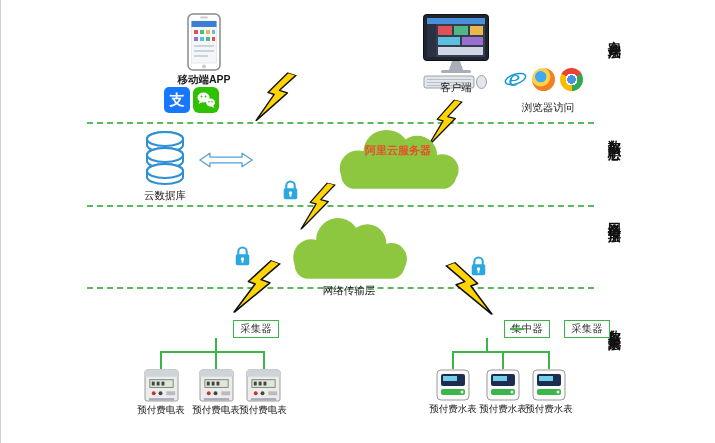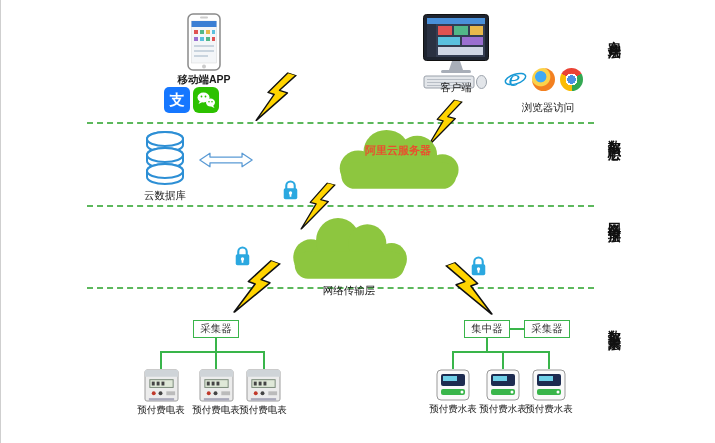--- a/index.html
+++ b/index.html
@@ -6,21 +6,21 @@
   body{font-family:"Liberation Sans","DejaVu Sans",sans-serif;color:#222;}
   .canvas{position:relative;width:715px;height:443px;background:#fff;overflow:hidden;
           border-left:1px solid #cfcfcf;border-bottom:1px solid #cfcfcf;}
   .abs{position:absolute;}
   .dashed{height:0;border-top:2px dashed #5cb85c;}
   .lbl{font-size:10.5px;text-align:center;white-space:nowrap;color:#1a1a1a;}
   .layer-label{writing-mode:vertical-rl;text-orientation:upright;font-weight:bold;
                font-size:13px;letter-spacing:2px;color:#111;}
   .gline{background:#39b54a;}
   .devbox{border:1.5px solid #39b54a;background:#fff;display:flex;align-items:center;
-          justify-content:center;font-size:10.5px;color:#333;box-sizing:border-box;}
+          justify-content:center;font-size:10.5px;color:#333;box-sizing:border-box;margin-left:40px;}
   .cloud-title{font-weight:bold;font-size:11px;color:#e8502e;text-align:center;}
   .cloud-sub{font-size:8.5px;color:#fff;text-align:center;letter-spacing:.5px;}
   .inet-txt{font-family:"DejaVu Sans Mono",monospace;font-size:11.5px;color:#111;
             text-align:center;letter-spacing:1px;}
   .alipay{background:#1677ff;border-radius:5px;display:flex;align-items:center;
           justify-content:center;color:#fff;font-weight:bold;font-size:15px;}
   .ff-icon{border-radius:50%;background:radial-gradient(circle at 38% 38%,
            #3fa9f5 0 26%, #fbd24a 30% 45%, #f38020 50% 78%, #d95b12 100%);}
   .cr-icon{border-radius:50%;background:
            radial-gradient(circle at 50% 50%, #4a90e2 0 26%, #fff 27% 36%, rgba(0,0,0,0) 37%),

